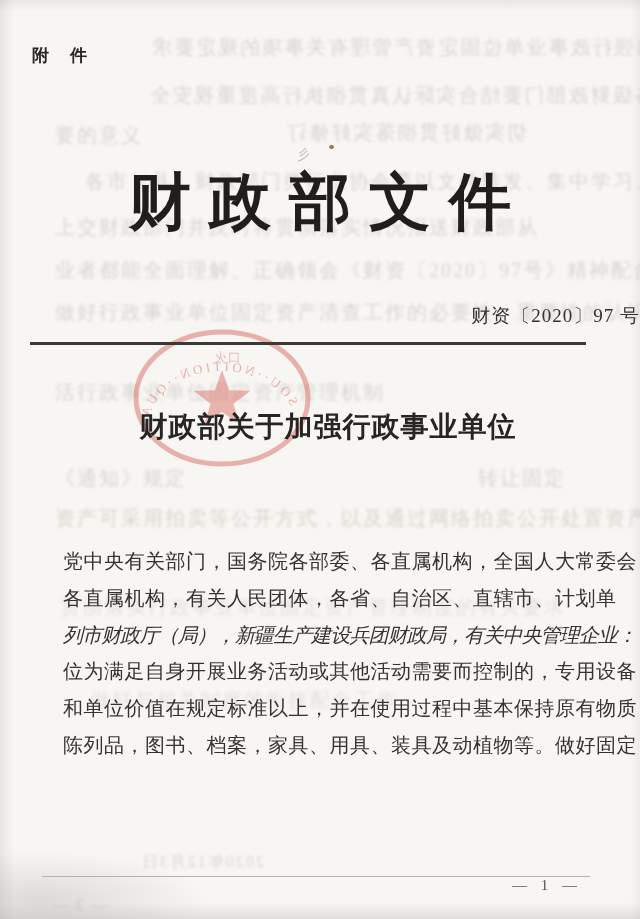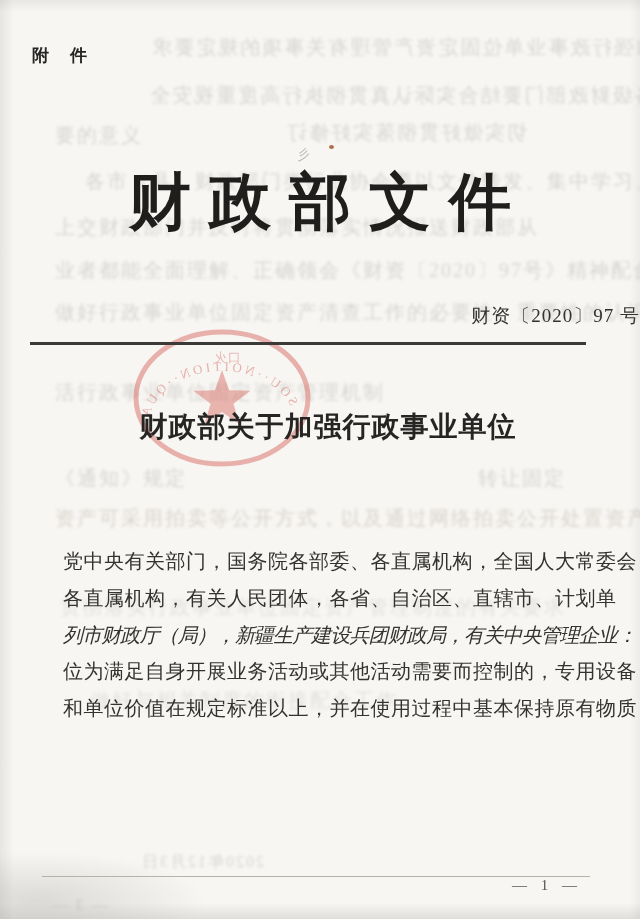--- a/index.html
+++ b/index.html
@@ -120,20 +120,21 @@
     <div class="main-rule"></div>
 
     <div class="notice-title l1">财政部关于加强行政事业单位</div>
 
     <div class="body-block">
       <div class="bodyline">党中央有关部门，国务院各部委、各直属机构，全国人大常委会</div>
       <div class="bodyline">各直属机构，有关人民团体，各省、自治区、直辖市、计划单</div>
       <div class="bodyline squeeze">列市财政厅（局），新疆生产建设兵团财政局，有关中央管理企业：</div>
       <div class="bodyline">位为满足自身开展业务活动或其他活动需要而控制的，专用设备</div>
       <div class="bodyline">和单位价值在规定标准以上，并在使用过程中基本保持原有物质</div>
+      <div class="bodyline">陈列品，图书、档案，家具、用具、装具及动植物等。做好固定</div>
     </div>
 
     <div class="footer-rule"></div>
     <div class="page-number">— 1 —</div>
 
     <div class="speck-dot"></div>
     <div class="speck-squiggle">彡</div>
   </div>
 
 </div>

